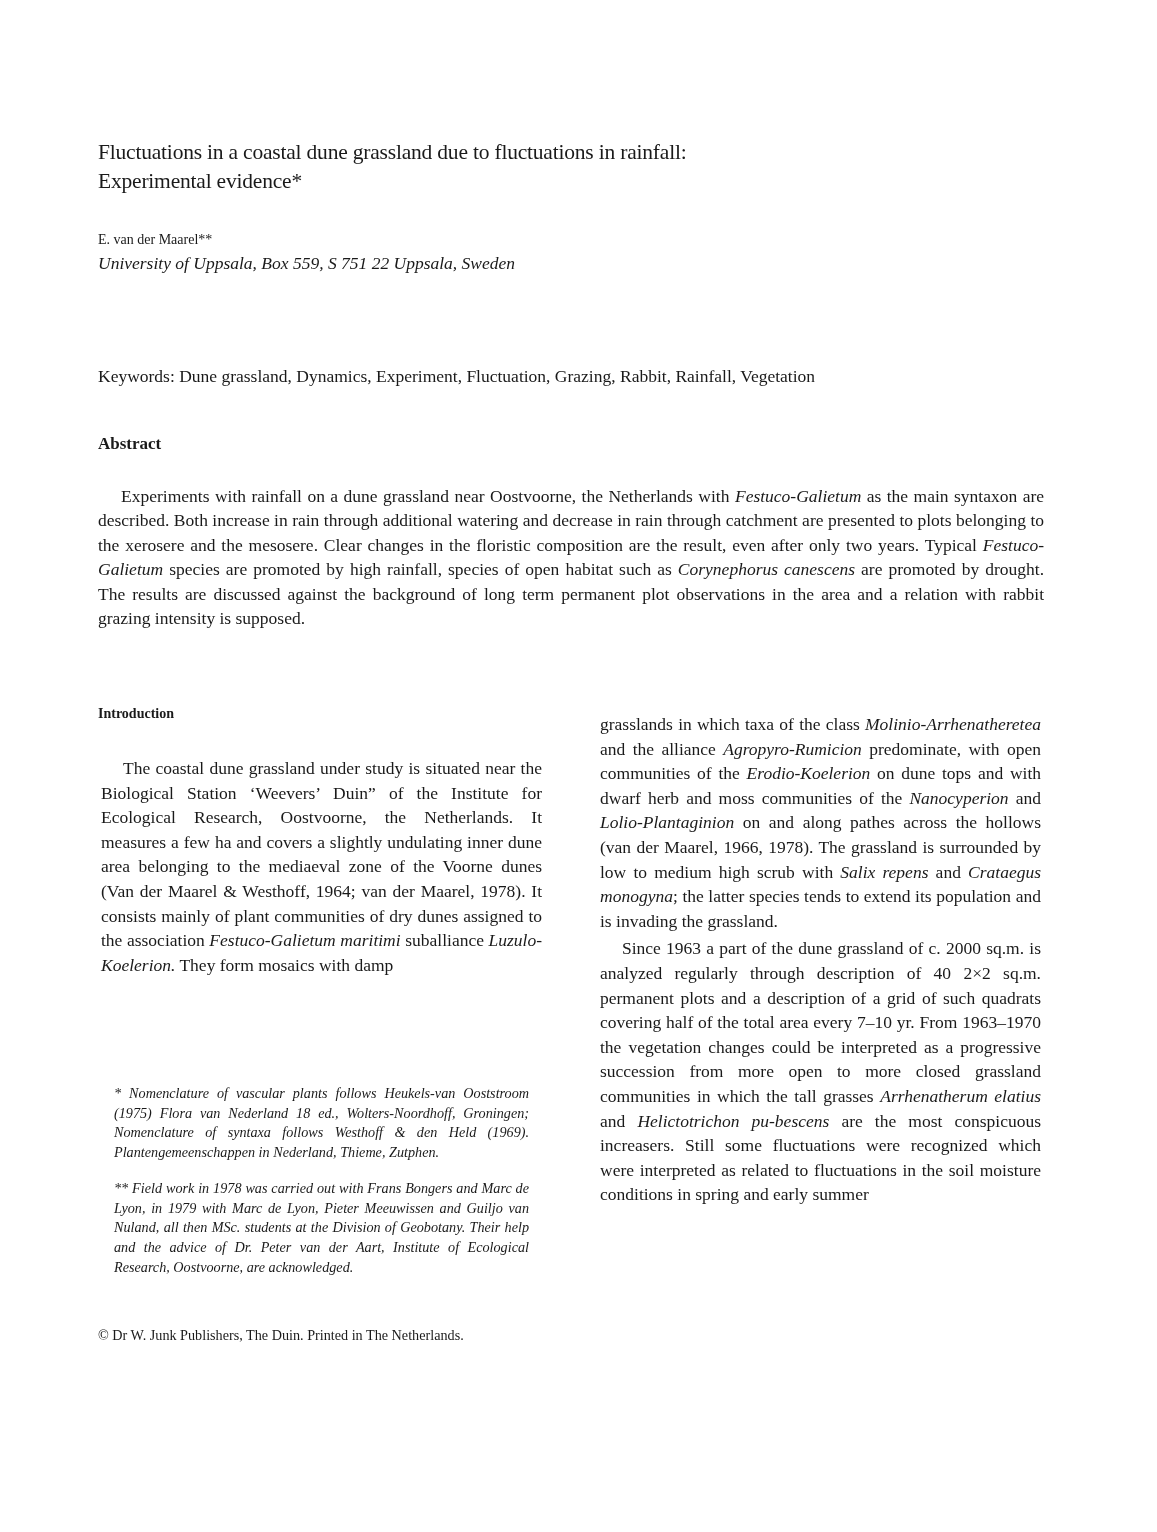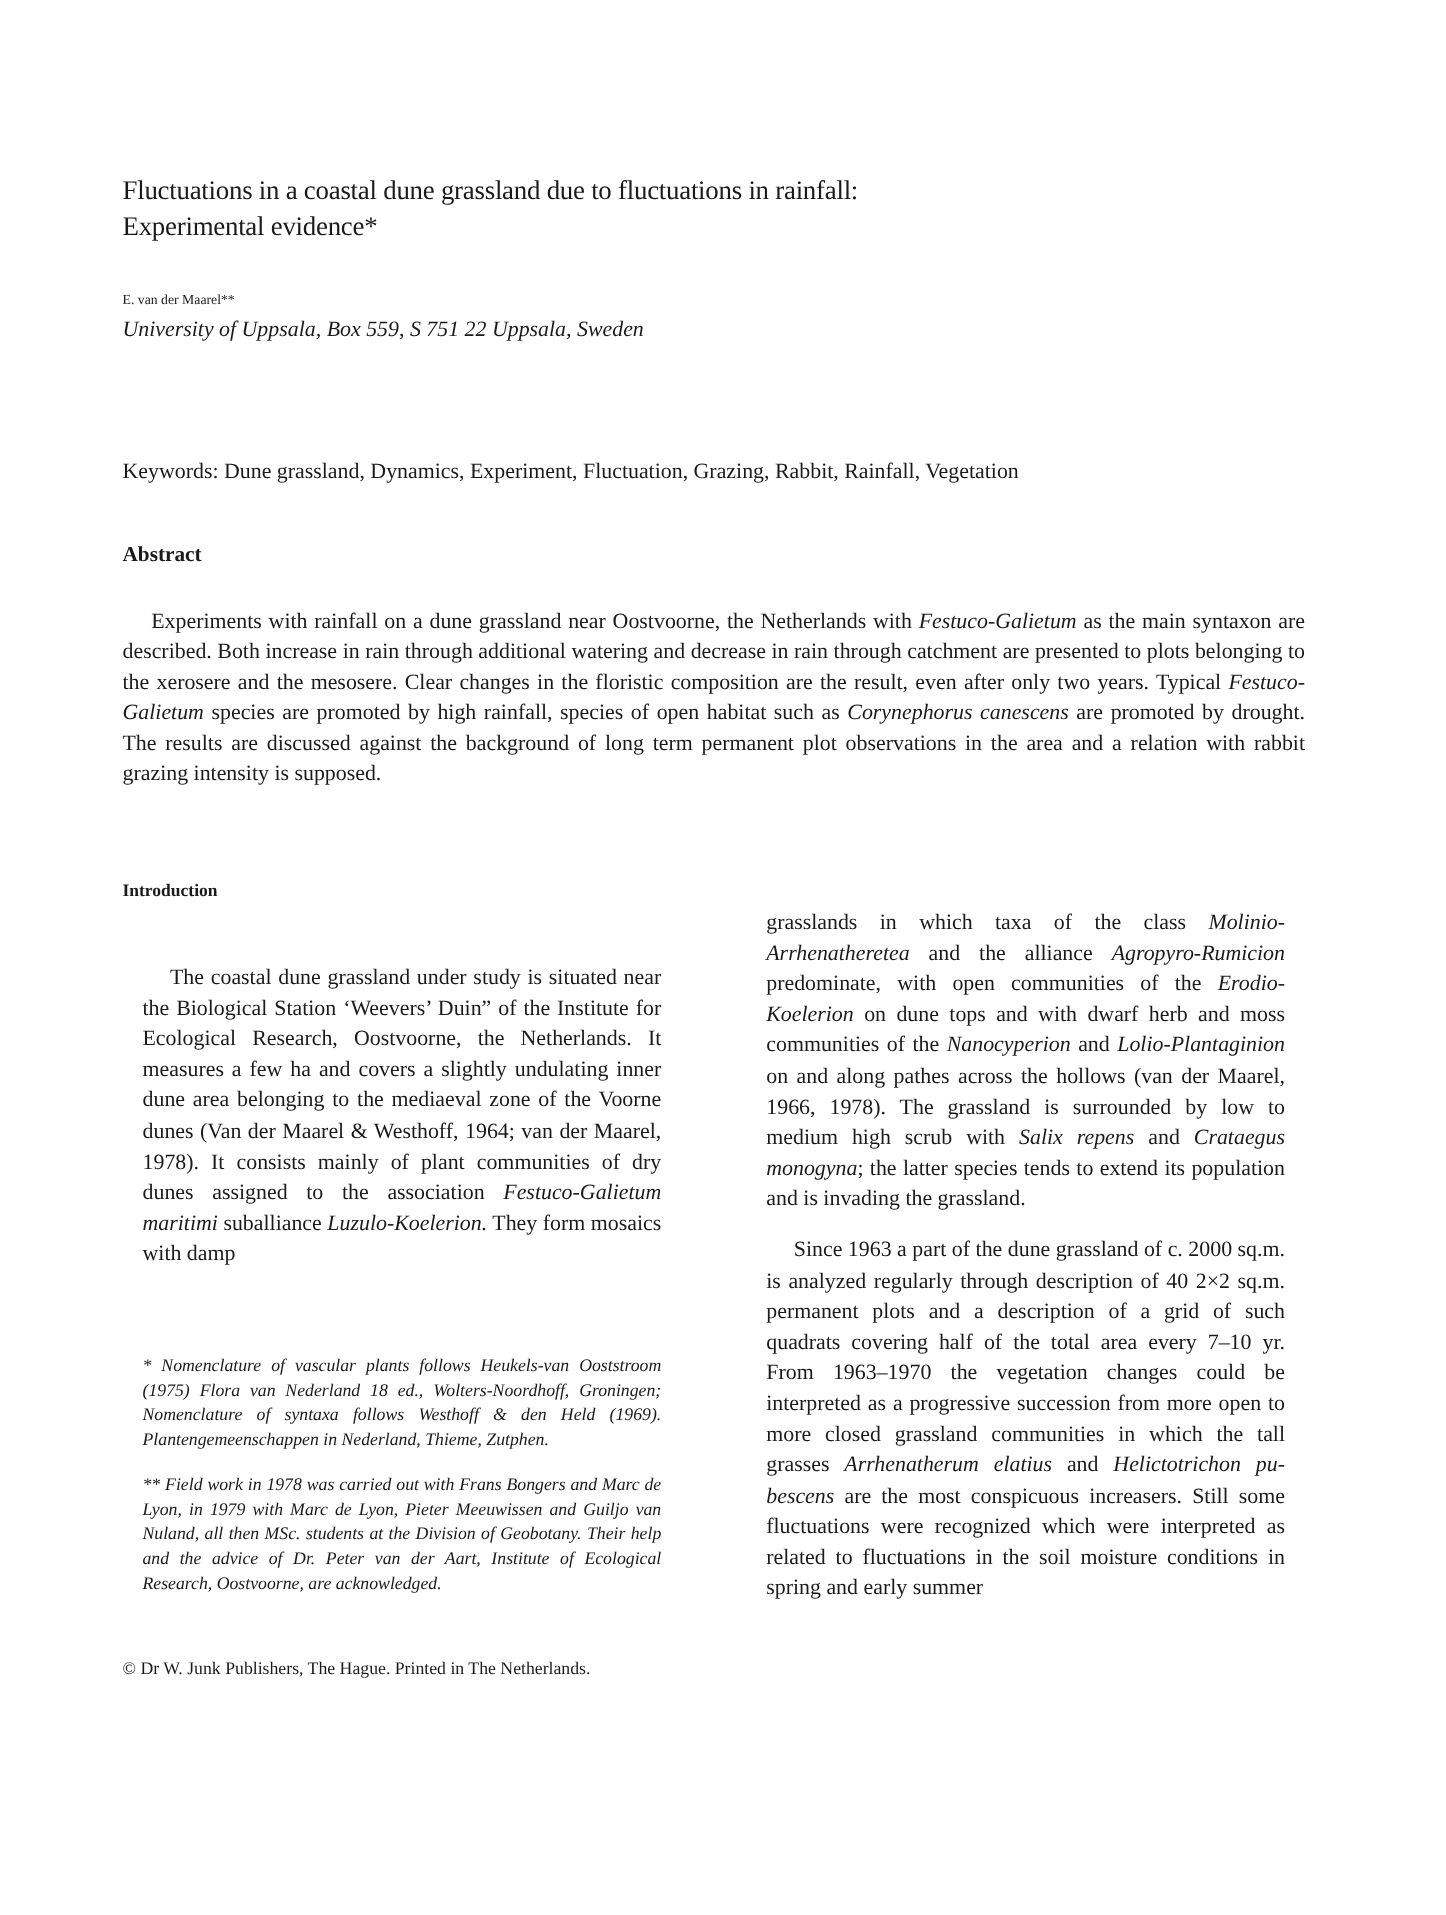--- a/index.html
+++ b/index.html
@@ -2,30 +2,30 @@
 <html><head>
 <meta charset="utf-8">
 <style>
   html, body { margin: 0; padding: 0; background: #ffffff; }
   body { width: 1157px; height: 1532px; position: relative; overflow: hidden;
          font-family: "Liberation Serif", "DejaVu Serif", serif; color: #1a1a1a; }
   .abs { position: absolute; }
   .title { left: 98px; top: 138px; width: 960px; font-family: "Liberation Serif", serif;
            font-weight: normal; font-size: 21.5px; line-height: 29px; letter-spacing: -0.2px; }
   .title div { white-space: nowrap; }
-  .author { left: 98px; top: 228px; font-size: 11px; line-height: 24px; font-family: Liberation Serif, serif; }
+  .author { left: 98px; top: 228px; font-size: 14px; line-height: 24px; font-family: Liberation Serif, serif; }
   .affil { left: 98px; top: 251px; width: 980px; font-size: 17.5px; line-height: 24px; font-style: italic; }
   .affil div { white-space: nowrap; }
   .keywords { left: 98px; top: 348px; width: 980px; font-size: 17.5px; line-height: 24px; white-space: nowrap; margin-top: 16px; }
   .h-abstract { left: 98px; top: 434px; font-weight: bold; font-size: 17px; }
   .abstract { left: 98px; top: 484px; width: 946px; font-size: 17.5px; line-height: 24.4px; text-align: justify; }
   .abstract p { margin: 0; text-indent: 23px; }
   .h-intro { left: 98px; top: 706px; font-weight: bold; font-size: 14px; }
   .col { font-size: 17.5px; line-height: 24.6px; text-align: justify; width: 447px; }
-  .col p { margin: 16px; text-indent: 22px; }
+  .col p { margin: 3px; text-indent: 22px; }
   .col p.noindent { text-indent: 0; }
   .col-left { left: 98px; top: 753px; }
   .col-right { left: 597px; top: 709px; }
   .footnotes { left: 98px; top: 1068px; width: 447px; font-size: 14.2px; line-height: 19.7px; text-align: justify; }
   .footnotes p { margin: 16px; font-style: italic; }
   .imprint { left: 98px; top: 1325px; font-size: 14.2px; line-height: 20px; white-space: nowrap; }
   .imprint div { white-space: nowrap; }
   i { font-style: italic; }
 </style>
 </head>
@@ -60,14 +60,14 @@
   <p class="noindent"><span>grasslands in which taxa of the class </span><i>Molinio-Arrhenatheretea</i><span> and the alliance </span><i>Agropyro-Rumicion</i><span> predominate, with open communities of the </span><i>Erodio-Koelerion</i><span> on dune tops and with dwarf herb and moss communities of the </span><i>Nanocyperion</i><span> and </span><i>Lolio-Plantaginion</i><span> on and along pathes across the hollows (van der Maarel, 1966, 1978). The grassland is surrounded by low to medium high scrub with </span><i>Salix repens</i><span> and </span><i>Crataegus monogyna</i><span>; the latter species tends to extend its population and is invading the grassland.</span></p>
   <p><span>Since 1963 a part of the dune grassland of c. 2000 sq.m. is analyzed regularly through description of 40 2×2 sq.m. permanent plots and a description of a grid of such quadrats covering half of the total area every 7–10 yr. From 1963–1970 the vegetation changes could be interpreted as a progressive succession from more open to more closed grassland communities in which the tall grasses </span><i>Arrhenatherum elatius</i><span> and </span><i>Helictotrichon pu-bescens</i><span> are the most conspicuous increasers. Still some fluctuations were recognized which were interpreted as related to fluctuations in the soil moisture conditions in spring and early summer</span></p>
 </div>
 
 <div class="abs footnotes">
   <p>* Nomenclature of vascular plants follows Heukels-van Ooststroom (1975) Flora van Nederland 18 ed., Wolters-Noordhoff, Groningen; Nomenclature of syntaxa follows Westhoff &amp; den Held (1969). Plantengemeenschappen in Nederland, Thieme, Zutphen.</p>
   <p>** Field work in 1978 was carried out with Frans Bongers and Marc de Lyon, in 1979 with Marc de Lyon, Pieter Meeuwissen and Guiljo van Nuland, all then MSc. students at the Division of Geobotany. Their help and the advice of Dr. Peter van der Aart, Institute of Ecological Research, Oostvoorne, are acknowledged.</p>
 </div>
 
 <div class="abs imprint">
-  <div>© Dr W. Junk Publishers, The Hague. Printed in The Netherlands.</div>
+  <div>© Dr W. Junk Publishers, The Duin. Printed in The Netherlands.</div>
 </div>
 
 </body></html>

